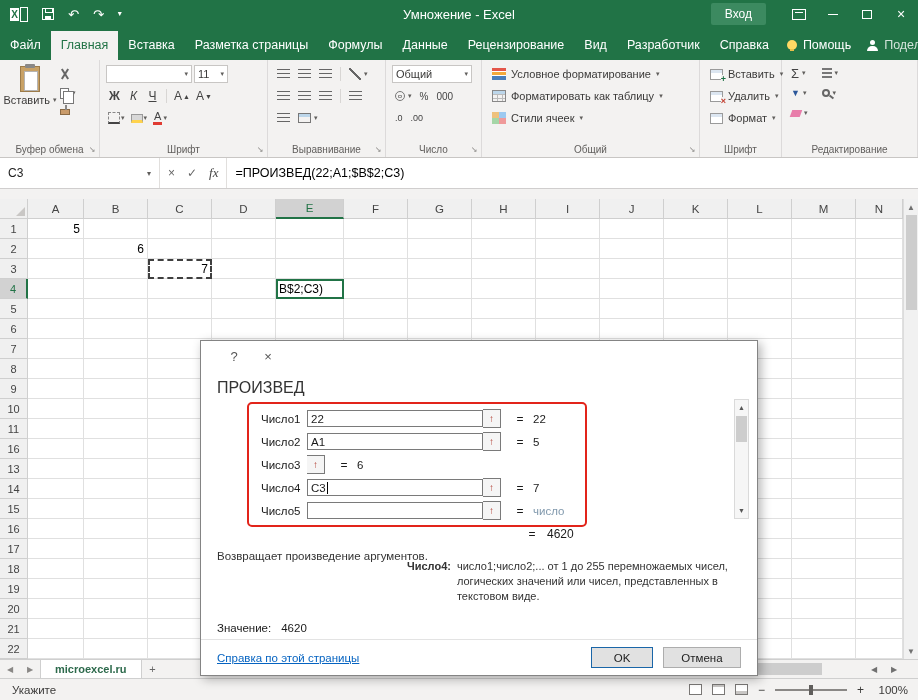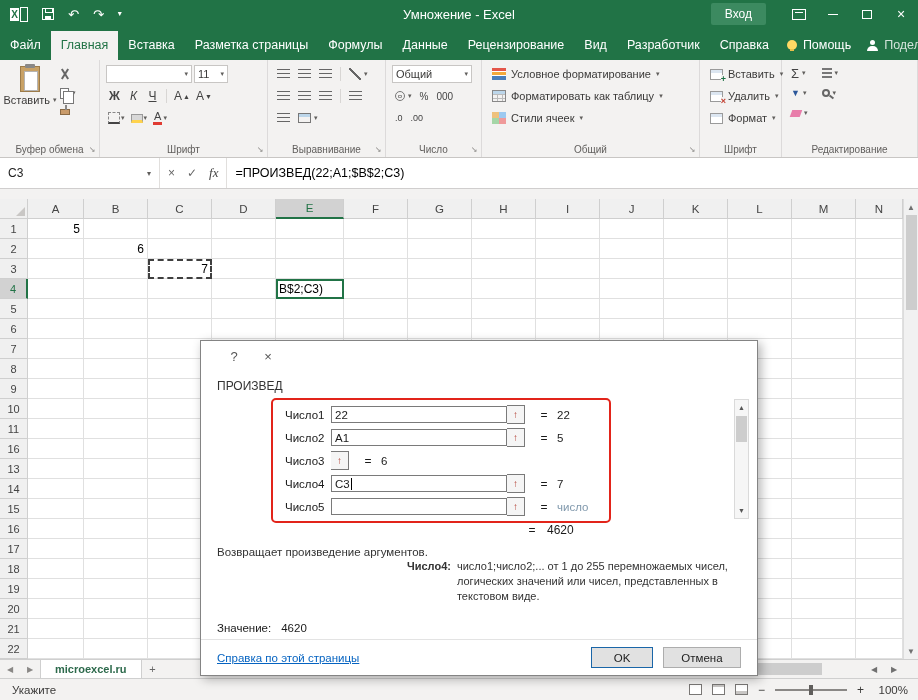--- a/index.html
+++ b/index.html
@@ -154,22 +154,22 @@
   .ztrack { width:72px; height:2px; background:#8a8886; position:relative; }
   .zthumb { position:absolute; left:50%; top:-4px; width:4px; height:10px; background:#605e5c; transform:translateX(-50%); }
   .zlabel { width:34px; text-align:right; }
 
   
   .dialog { position:absolute; left:200px; top:340px; width:558px; height:336px; background:#fff; border:1px solid #848484; box-shadow:3px 3px 10px rgba(0,0,0,.3); z-index:20; font-size:12px; color:#1a1a1a; }
   .dhead { height:30px; display:flex; align-items:center; padding-left:16px; font-size:13px; color:#333; }
   .dtitle { flex:1; }
   .dbtn { width:34px; height:100%; display:flex; align-items:center; justify-content:center; color:#555; font-size:13px; }
   .dbody { padding:4px 16px 0; position:relative; }
-  .fname { margin:4px 0 10px; font-size:12px; color:#333; }
-  .fields { position:relative; margin-left:68px; }
+  .fname { margin:4px 0 10px; font-size:16px; color:#333; }
+  .fields { position:relative; margin-left:44px; }
   .frow { display:flex; align-items:center; height:23px; }
   .flabel { width:46px; font-size:11.5px; flex:none; }
   .finput { width:176px; height:17px; border:1px solid #7a7a7a; background:#fff; display:flex; align-items:center; padding:0 3px; font-size:11.5px; flex:none; }
   .caret-line { width:1px; height:12px; background:#000; margin-left:1px; }
   .fpick { width:18px; height:19px; border:1px solid #7a7a7a; border-left:none; background:#f5f5f5; display:flex; align-items:center; justify-content:center; font-size:10px; color:#b03a2e; flex:none; }
   .feq { margin-left:14px; width:10px; text-align:center; flex:none; }
   .fres { margin-left:8px; font-size:11.5px; }
   .fres.muted { color:#8199ad; }
   .red-annotation { position:absolute; left:-14px; top:-5px; width:340px; height:125px; border:2px solid #e2241a; border-radius:5px; pointer-events:none; z-index:5; }
   .trow { display:flex; align-items:center; height:20px; margin-left:296px; margin-top:2px; }

